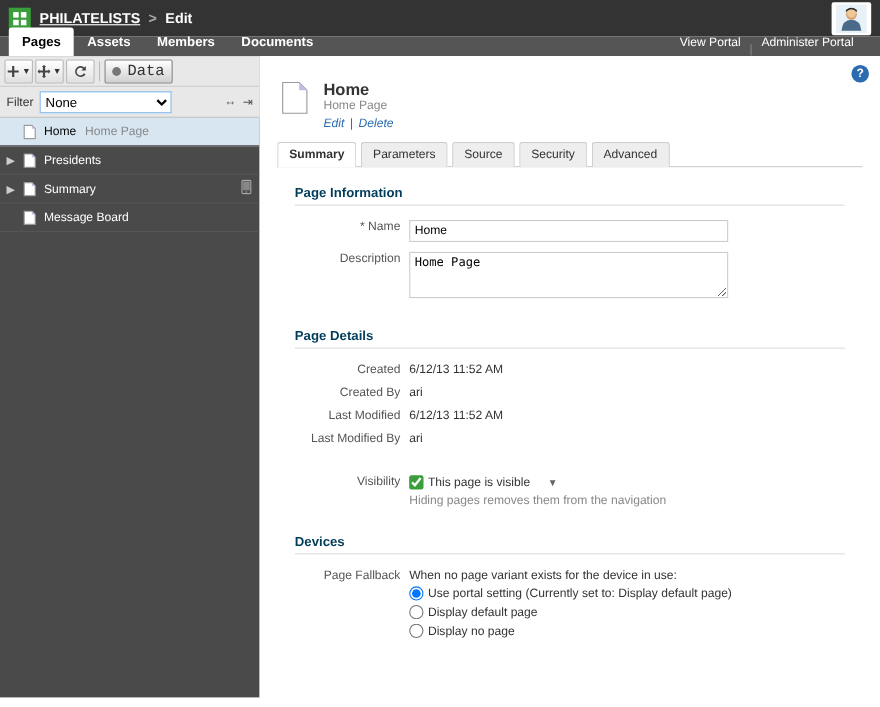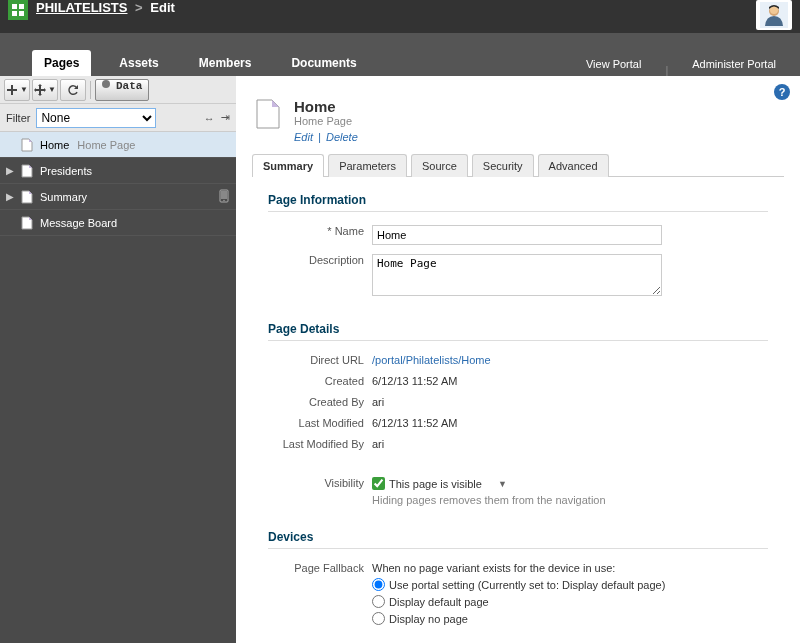--- a/index.html
+++ b/index.html
@@ -1,37 +1,37 @@
 <!DOCTYPE html>
 <html><head>
 <meta charset="utf-8">
 <style>
 * { box-sizing: border-box; margin: 0; padding: 0; }
 body { font-family: Tahoma, Arial, sans-serif; font-size: 11px; color: #333; background: #fff; width: 800px; height: 643px; overflow: hidden; }
-.header { background: #333; color: #fff; height: 33px; display: flex; padding: 0 8px; }
+.header { background: #333; color: #fff; height: 33px; display: flex; align-items: center; padding: 12px 8px; }
 .app-icon { width: 20px; height: 20px; background: #3a9e3a; display: flex; align-items: center; justify-content: center; margin-right: 8px; }
 .app-icon svg { width: 14px; height: 14px; }
 .breadcrumb { font-size: 13px; font-weight: bold; }
 .breadcrumb .portal { color: #fff; text-decoration: underline; }
 .breadcrumb .sep { color: #aaa; margin: 0 4px; }
 .avatar { margin-left: auto; width: 36px; height: 30px; background: #fff; display: flex; align-items: center; justify-content: center; border-radius: 2px; }
-.tabbar { background: #555; height: 43px; display: flex; align-items: flex-end; padding: 0 16px 0 32px; gap: 16px; }
+.tabbar { background: #555; height: 18px; display: flex; align-items: flex-end; padding: 0 16px 0 8px; }
 .tabbar .tab { color: #fff; font-size: 12px; font-weight: bold; padding: 6px 12px; cursor: pointer; }
 .tabbar .tab.active { background: #fff; color: #000; border-radius: 3px 3px 0 0; }
 .tabbar .spacer { flex: 1; }
 .tabbar .link { color: #fff; font-size: 11px; padding: 6px 8px; cursor: pointer; }
 .tabbar .divider { color: #888; }
 .main { display: flex; height: calc(643px - 60px); }
 .sidebar { width: 236px; background: #4a4a4a; display: flex; flex-direction: column; }
 .toolbar { background: #e8e8e8; border-bottom: 1px solid #ccc; height: 28px; display: flex; align-items: center; padding: 0 4px; gap: 2px; }
 .tb-btn { width: 26px; height: 22px; border: 1px solid #bbb; background: linear-gradient(#fff,#e0e0e0); border-radius: 2px; display: flex; align-items: center; justify-content: center; cursor: pointer; }
 .tb-btn svg { width: 12px; height: 12px; }
 .tb-btn .dd { margin-left: 2px; font-size: 8px; }
 .tb-sep { width: 1px; height: 18px; background: #bbb; margin: 0 2px; }
-.data-btn { height: 22px; border: 1px solid #888; background: linear-gradient(#fff,#d0d0d0); border-radius: 2px; display: flex; align-items: flex-start; padding: 0 6px; cursor: pointer; font-family: 'Courier New', monospace; font-weight: bold; font-size: 11px; }
+.data-btn { height: 22px; border: 1px solid #888; background: linear-gradient(#fff,#d0d0d0); border-radius: 2px; display: flex; align-items: center; padding: 0 6px; cursor: pointer; font-family: 'Courier New', monospace; font-weight: normal; font-size: 14px; }
 .data-btn .dot { width: 8px; height: 8px; background: #777; border-radius: 50%; margin-right: 6px; }
 .filterbar { background: #e8e8e8; border-bottom: 1px solid #ccc; height: 28px; display: flex; align-items: center; padding: 0 6px; gap: 6px; }
 .filterbar label { font-size: 11px; color: #333; }
 .filterbar select { flex: 1; height: 20px; border: 1px solid #7eb4ea; background: #fff; font-size: 12px; max-width: 120px; }
 .filterbar .ficons { margin-left: auto; display: flex; gap: 6px; }
 .filterbar .ficons span { cursor: pointer; color: #555; }
 .tree { flex: 1; overflow: auto; }
 .tree-item { height: 26px; display: flex; align-items: center; padding: 0 6px; color: #fff; font-size: 11px; cursor: pointer; border-bottom: 1px solid #555; }
 .tree-item.selected { background: #d8e6f2; color: #000; }
 .tree-item .arrow { width: 10px; font-size: 10px; color: #ccc; }
@@ -222,24 +222,20 @@
       </div>
       <div class="field">
         <div class="label">Description</div>
         <div class="value"><textarea style="">Home Page</textarea></div>
       </div>
     </div>
 
     <div class="section">
       <h3>Page Details</h3>
       <div class="field">
-        <div class="label">Direct URL</div>
-        <div class="value"><a>/portal/Philatelists/Home</a></div>
-      </div>
-      <div class="field">
         <div class="label">Created</div>
         <div class="value">6/12/13 11:52 AM</div>
       </div>
       <div class="field">
         <div class="label">Created By</div>
         <div class="value">ari</div>
       </div>
       <div class="field">
         <div class="label">Last Modified</div>
         <div class="value">6/12/13 11:52 AM</div>

